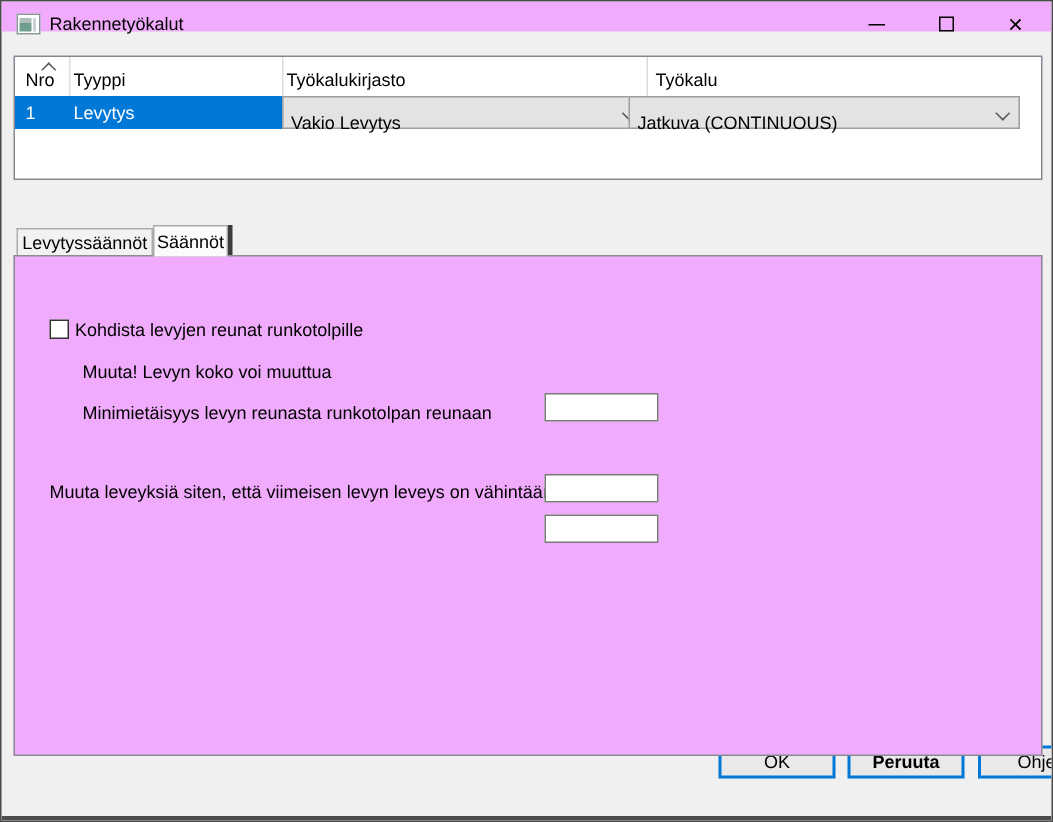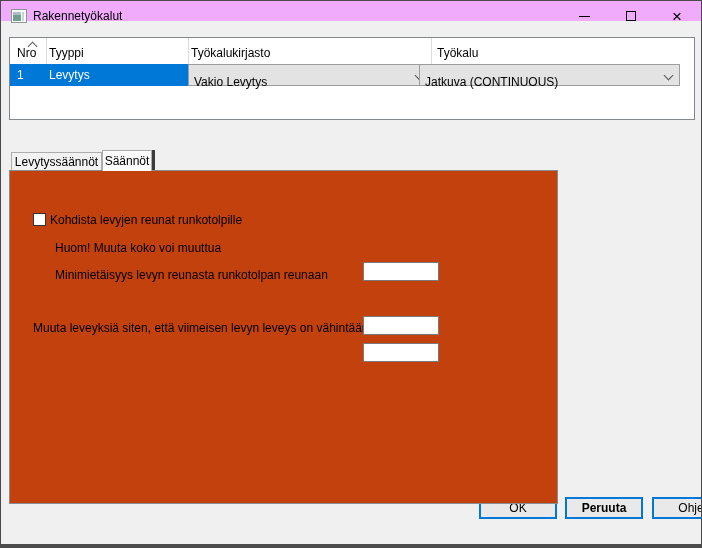--- a/index.html
+++ b/index.html
@@ -40,22 +40,22 @@
   
   .tab{position:absolute;font-size:12px;color:#000;display:flex;
     align-items:center;justify-content:center;}
   .tab-unselected{left:10px;top:151px;width:91px;height:18px;background:#f2f2f2;
     border:1px solid #acacac;border-bottom:none;}
   .tab-selected{left:101px;top:149px;width:50px;height:21px;background:#fbfbfb;
     border:1px solid #acacac;border-bottom:none;z-index:3;}
   .tab-shadow{position:absolute;left:151px;top:149px;width:3px;height:20px;
     background:#3c3c3c;z-index:4;}
   
-  .pane{position:absolute;left:8px;top:169px;width:549px;height:334px;
-    background:#c2410c;border:1px solid #888d94;z-index:2;}
+  .pane{position:absolute;left:8px;top:169px;width:686px;height:334px;
+    background:#f0abfc;border:1px solid #888d94;z-index:2;}
   .lbl{position:absolute;font-size:12px;color:#000;white-space:nowrap;}
   .checkbox{position:absolute;left:23px;top:42px;width:13px;height:13px;
     background:#ffffff;border:1px solid #333333;}
   .tfield{position:absolute;width:76px;height:19px;background:#ffffff;
     border:1px solid #7a7a7a;font-size:12px;padding:0 3px;}
   
   .dlg-btn{position:absolute;top:496px;width:78px;height:22px;background:#e9e9e9;
     border:2px solid #0078d7;font-size:12px;color:#000;display:flex;
     align-items:center;justify-content:center;cursor:default;margin-left:44px;}
   .btn-ok{left:434px;} .btn-cancel{left:520px;font-weight:bold;} .btn-help{left:607px;}
@@ -108,21 +108,21 @@
     </div>
   </div>
 
   <div class="tab tab-unselected">Levytyssäännöt</div>
   <div class="tab tab-selected">Säännöt</div>
   <div class="tab-shadow"></div>
 
   <div class="pane">
     <div class="checkbox"></div>
     <div class="lbl" style="left:40px;top:42px;">Kohdista levyjen reunat runkotolpille</div>
-    <div class="lbl" style="left:45px;top:70px;">Huom! Muuta koko voi muuttua</div>
+    <div class="lbl" style="left:45px;top:70px;">Muuta! Levyn koko voi muuttua</div>
     <div class="lbl" style="left:45px;top:97px;">Minimietäisyys levyn reunasta runkotolpan reunaan</div>
     <input class="tfield" style="left: 353px; top: 91px;" value="">
     <div class="lbl" style="left:23px;top:150px;">Muuta leveyksiä siten, että viimeisen levyn leveys on vähintään</div>
     <input class="tfield" style="left: 353px; top: 145px;" value="">
     <input class="tfield" style="left: 353px; top: 172px;" value="">
   </div>
 
   <div class="dlg-btn btn-ok">OK</div>
   <div class="dlg-btn btn-cancel">Peruuta</div>
   <div class="dlg-btn btn-help">Ohje</div>

